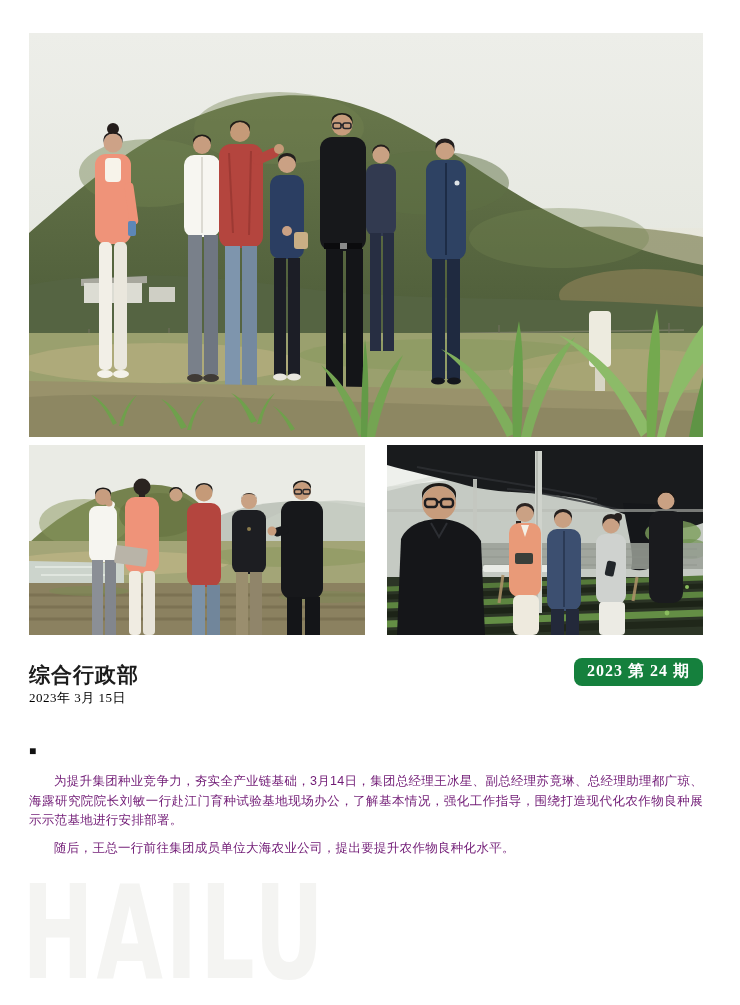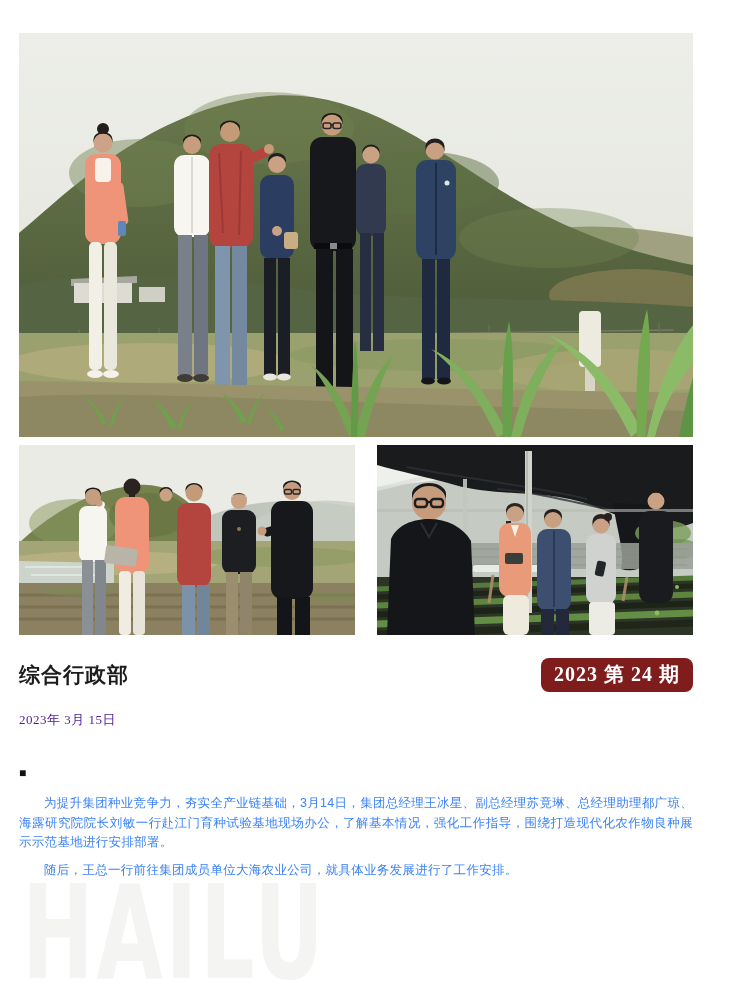--- a/index.html
+++ b/index.html
@@ -19,57 +19,57 @@
     font-weight:800;
     font-size:130px;
     line-height:1;
     letter-spacing:4px;
     color:#f4f4f2;
     transform:scaleX(.66);
     transform-origin:left top;
     z-index:0;
     user-select:none;
   }
-  .content{position:relative;z-index:1;padding:0 19px;}
+  .content{position:relative;z-index:1;padding:0 29px;}
   figure{margin:0;}
   .photo{overflow:hidden;background:#dfe2da;}
   .photo svg{display:block;width:100%;height:100%;}
   .photo-main{margin-top:33px;width:674px;height:404px;}
   .photo-row{margin-top:8px;display:flex;justify-content:space-between;width:674px;}
   .photo-left{width:336px;height:190px;}
   .photo-right{width:316px;height:190px;}
   .meta-row{position:relative;margin-top:26px;width:674px;}
   .dept{
     font-family:"Liberation Serif","DejaVu Serif",serif;
     font-weight:700;font-size:21px;color:#1c1c1c;letter-spacing:1px;
   }
   .date{
     font-family:"Liberation Serif","DejaVu Serif",serif;
-    font-size:13px;color:#4c1d95;margin-top:22px;letter-spacing:.5px;
+    font-size:13px;color:#000000;margin-top:0;letter-spacing:.5px;
   }
   .issue-badge{
     position:absolute;right:0;top:-3px;
-    background:#7f1d1d;color:#ffffff;
+    background:#15803d;color:#ffffff;
     font-family:"Liberation Serif","DejaVu Serif",serif;
-    font-weight:700;font-size:20px;letter-spacing:1px;
+    font-weight:700;font-size:16px;letter-spacing:1px;
     padding:3px 13px 4px;border-radius:8px;
   }
   .article{margin-top:37px;width:674px;}
   .headline{
     margin:0 0 16px 0;
     font-size:19px;font-weight:700;color:#141414;letter-spacing:.5px;
     display:flex;align-items:center;
   }
   .bullet{
     font-size:12px;line-height:1;margin-right:11px;color:#111111;
     position:relative;top:1px;
   }
   .article p{
     margin:0 0 8px 0;
-    font-size:12.5px;line-height:19.5px;color:#3b82f6;
+    font-size:12.5px;line-height:19.5px;color:#701a75;
     text-align:justify;text-indent:2em;letter-spacing:.3px;
   }
 </style>
 </head>
 <body>
 
 <div class="page">
 
   <div class="watermark">HAILU</div>
 
@@ -397,17 +397,17 @@
       <div class="dept">综合行政部</div>
       <div class="date">2023年 3月 15日</div>
       <div class="issue-badge">2023 第 24 期</div>
     </div>
 
     <div class="article">
       <h1 class="headline">
         <span class="bullet">■</span>
       </h1>
       <p>为提升集团种业竞争力，夯实全产业链基础，3月14日，集团总经理王冰星、副总经理苏竟琳、总经理助理都广琼、海露研究院院长刘敏一行赴江门育种试验基地现场办公，了解基本情况，强化工作指导，围绕打造现代化农作物良种展示示范基地进行安排部署。</p>
-      <p>随后，王总一行前往集团成员单位大海农业公司，就具体业务发展进行了工作安排。</p>
+      <p>随后，王总一行前往集团成员单位大海农业公司，提出要提升农作物良种化水平。</p>
     </div>
 
   </div>
 </div>
 
 </body></html>

